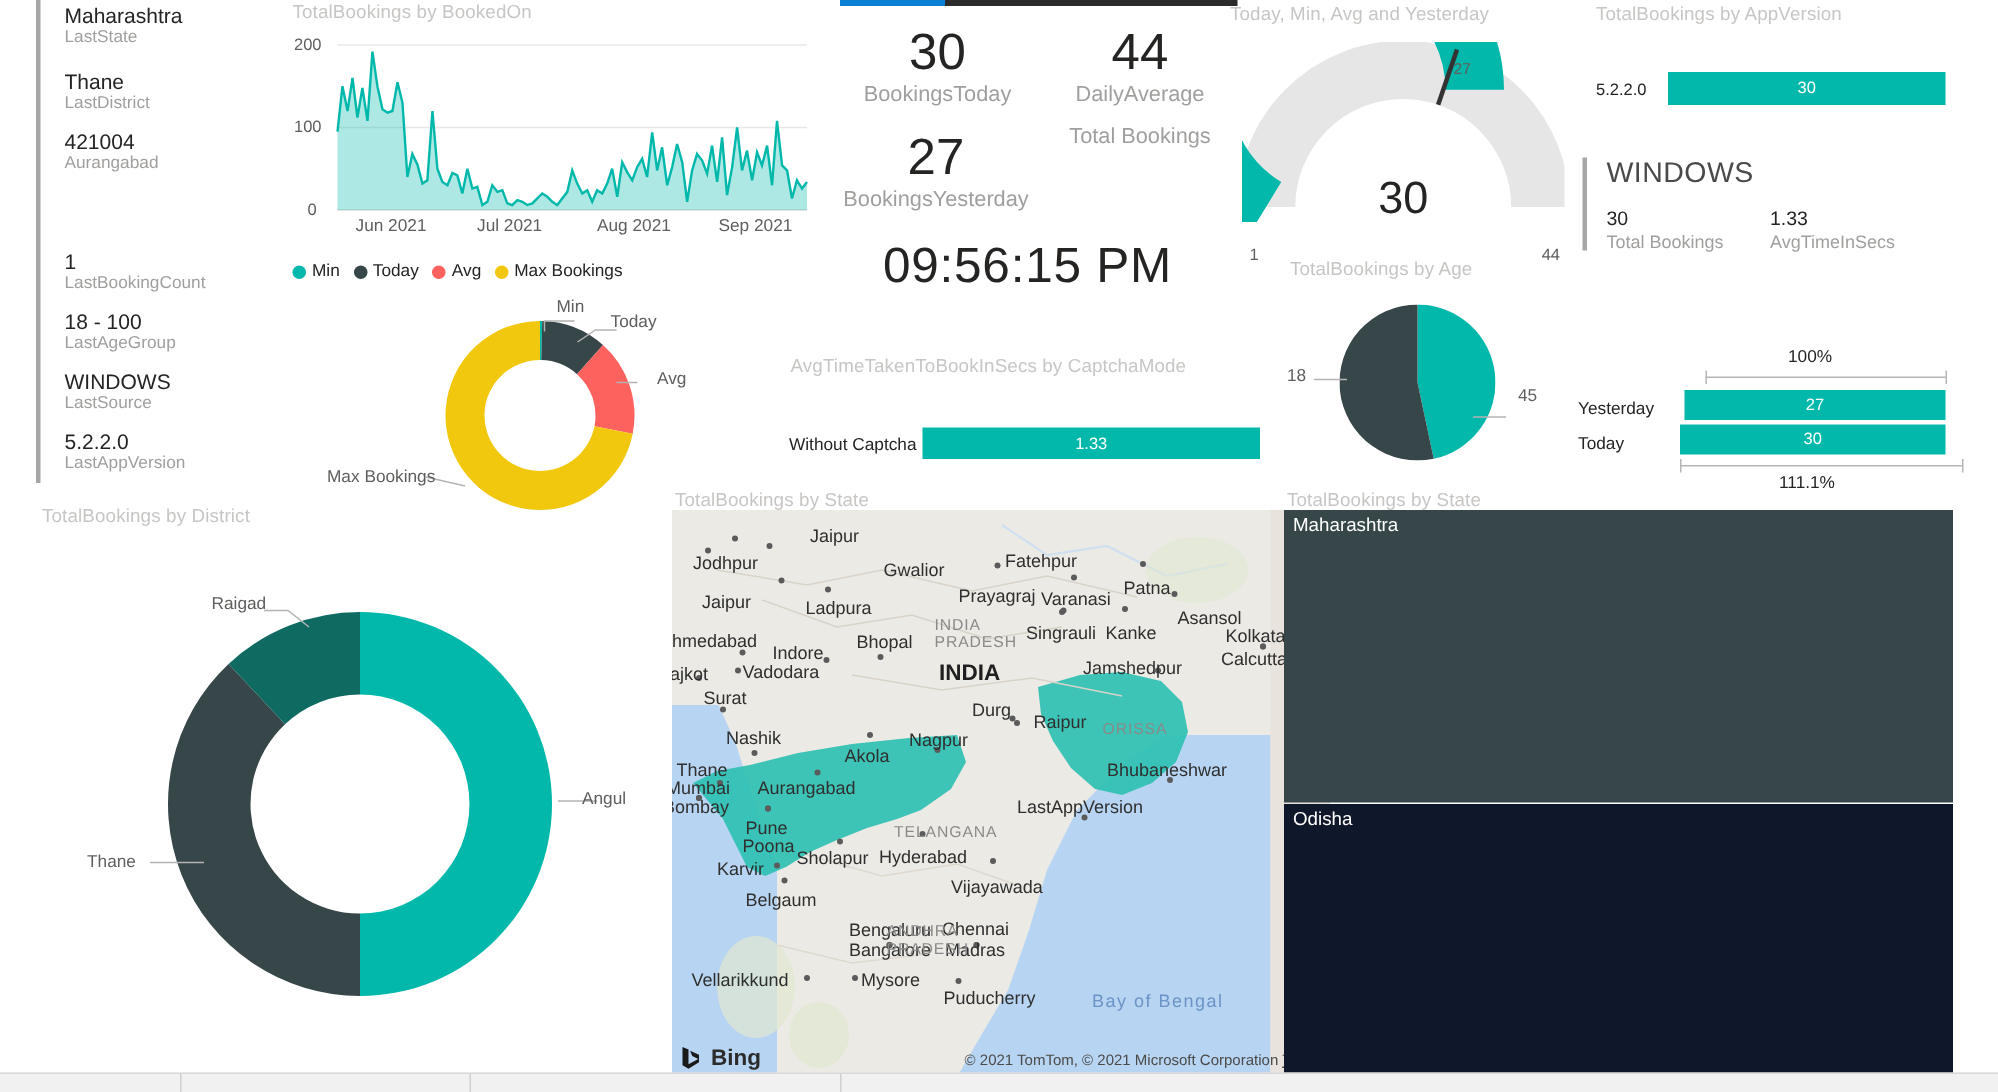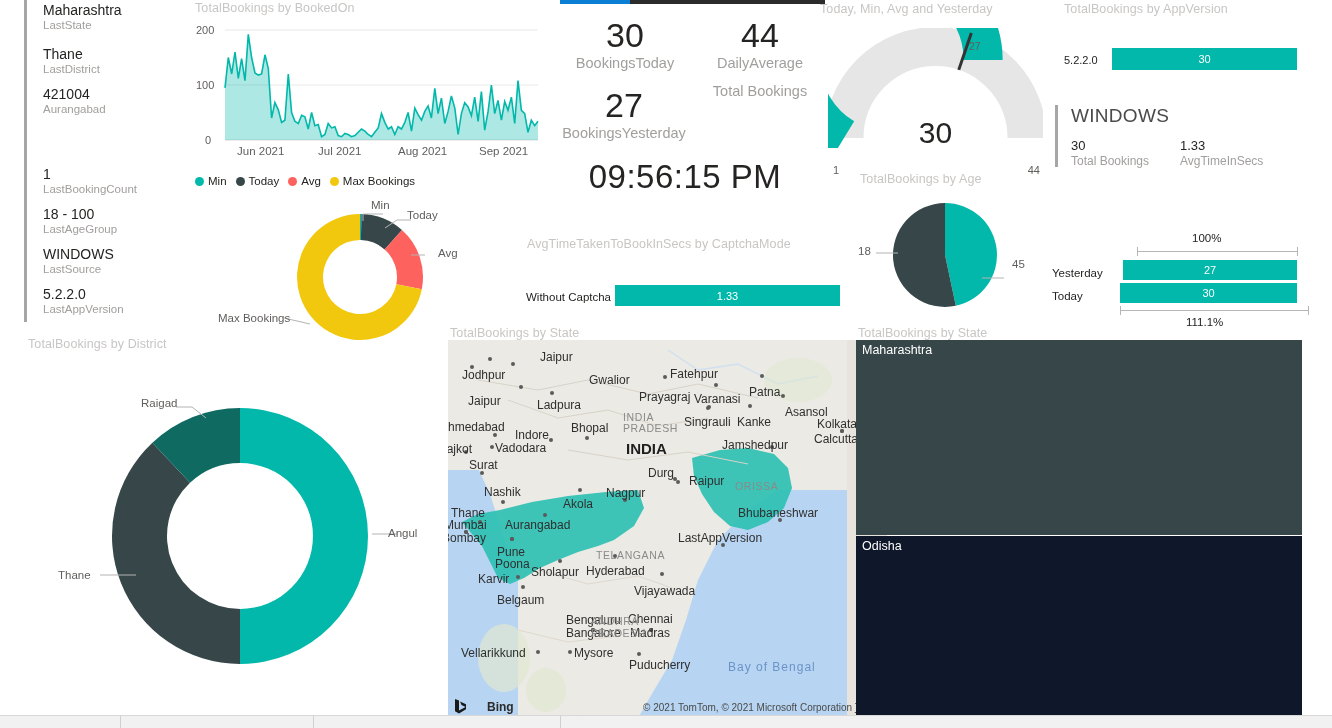--- a/index.html
+++ b/index.html
@@ -72,22 +72,22 @@
   .funnel .ftick { position:absolute; background:#b6b6b6; }
 
   
   .mapbox { position:absolute; left:448px; top:340px; width:439px; height:378px; overflow:hidden;
             background:#e8e3dc; }
   .maplabel { position:absolute; font-size:11.5px; color:#3b3b3b; white-space:nowrap; }
   .mapcity { position:absolute; font-size:12px; color:#2f2f2f; white-space:nowrap; }
   .mapstate { position:absolute; font-size:10.5px; color:#8a8a8a; letter-spacing:.6px; white-space:nowrap; }
   .mapsea   { position:absolute; font-size:12px; color:#6c93c7; letter-spacing:1px; white-space:nowrap; }
   .mapdot { position:absolute; width:4px; height:4px; border-radius:50%; background:#5b5b5b; }
-  .bingrow { position:absolute; left:6px; bottom:4px; display:flex; align-items:center; gap:20px;
-             font-size:12px; color:#2b2b2b; font-weight:bold; }
+  .bingrow { position:absolute; left:6px; bottom:4px; display:flex; align-items:center; gap:7px;
+             font-size:15px; color:#2b2b2b; font-weight:bold; }
   .attrib { position:absolute; right:5px; bottom:5px; font-size:10px; color:#4a4a4a; white-space:nowrap; }
   .attrib u { text-decoration:underline; }
 
   
   .tm { position:absolute; left:856px; top:340px; width:446px; height:378px; }
   .tmcell { position:absolute; }
   .tmcell span { position:absolute; left:6px; top:3px; font-size:12.5px; color:#fff; }
 
   
   .botbar { position:absolute; left:0; bottom:0; width:1332px; height:13px;

